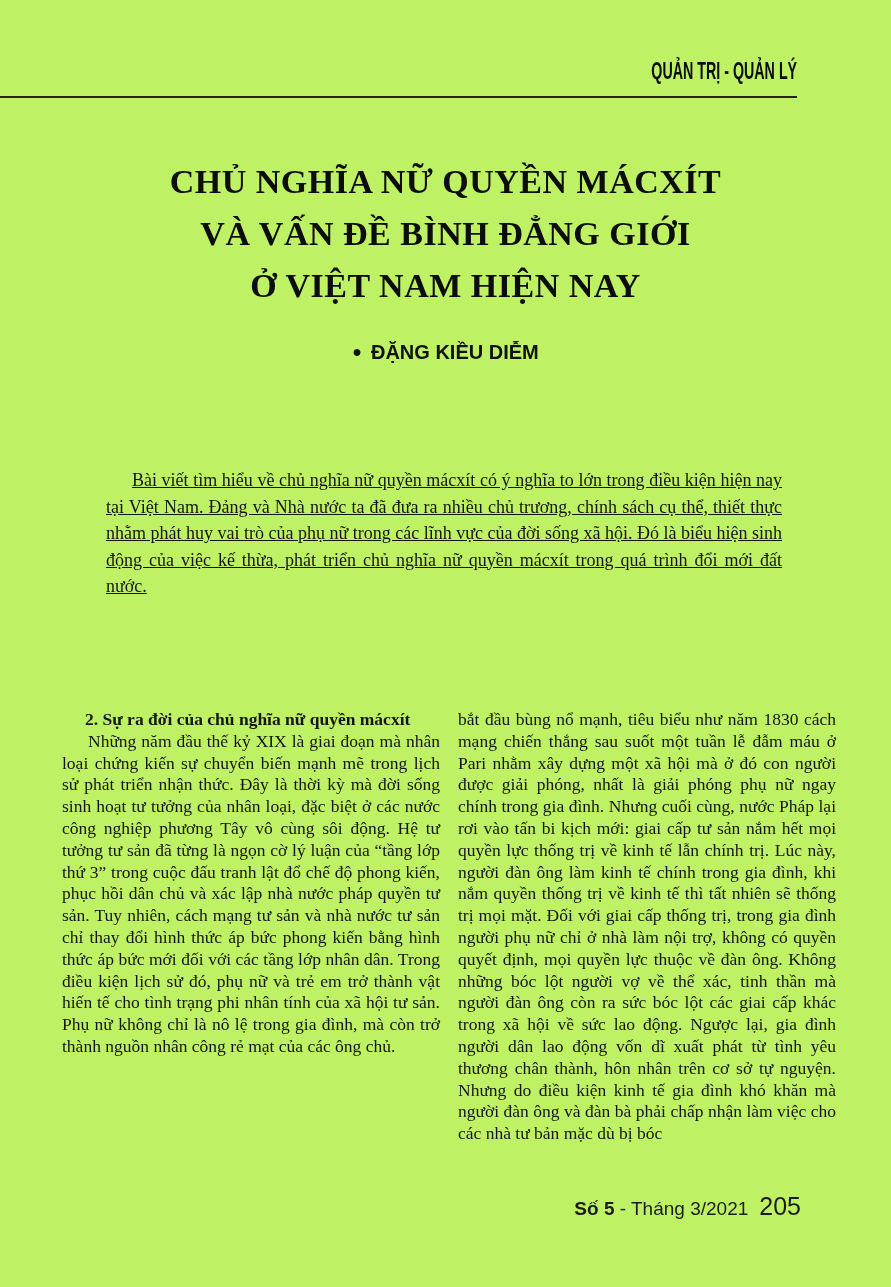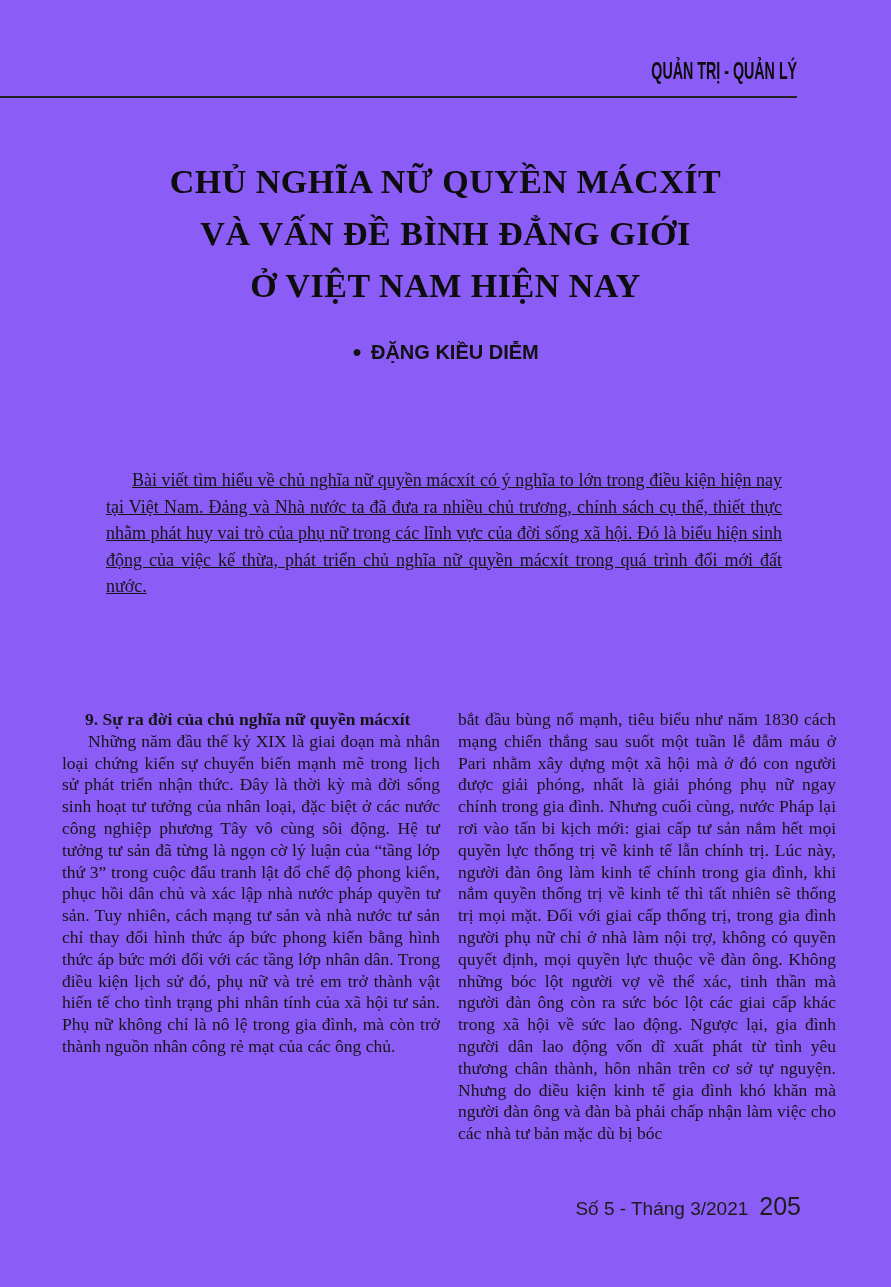--- a/index.html
+++ b/index.html
@@ -1,20 +1,20 @@
 <!DOCTYPE html>
 <html><head>
 <meta charset="utf-8">
 <style>
   html, body { margin: 0; padding: 0; background: #e8e8e8; }
   .page {
     position: relative;
     width: 891px; height: 1287px;
     margin: 0 auto;
-    background: #8b5cf6;
+    background: #bef264;
     color: #121212;
     font-family: "Liberation Serif", serif;
     overflow: hidden;
   }
 
   
   .running-head {
     position: absolute; top: 60px; right: 94px;
     font-family: "Liberation Sans", sans-serif;
     font-weight: bold; font-size: 23px; line-height: 23px;
@@ -74,21 +74,21 @@
   }
   .body-para { margin: 0; }
   .indent { text-indent: 26px; }
 
   
   .footer {
     position: absolute; top: 1192px; right: 90px;
     font-family: "Liberation Sans", sans-serif;
     font-size: 19px; color: #1c1c1c; white-space: nowrap;
   }
-  .issue { font-weight: normal; text-align: right; }
+  .issue { font-weight: bold; text-align: right; }
   .pagenum { font-size: 25px; margin-left: 11px; text-align: right; }
 </style>
 </head>
 <body>
 
 <div class="page">
 
   <div class="running-head">
     <span>QUẢN TRỊ - QUẢN LÝ</span>
   </div>
@@ -104,21 +104,21 @@
   <div class="author">
     <span class="bullet">●</span><span class="author-name">ĐẶNG KIỀU DIỄM</span>
   </div>
 
   <div class="abstract">
     <p class="abstract-text">Bài viết tìm hiểu về chủ nghĩa nữ quyền mácxít có ý nghĩa to lớn trong điều kiện hiện nay tại Việt Nam. Đảng và Nhà nước ta đã đưa ra nhiều chủ trương, chính sách cụ thể, thiết thực nhằm phát huy vai trò của phụ nữ trong các lĩnh vực của đời sống xã hội. Đó là biểu hiện sinh động của việc kế thừa, phát triển chủ nghĩa nữ quyền mácxít trong quá trình đổi mới đất nước.</p>
   </div>
 
   <div class="columns">
     <div class="col">
-      <h2 class="section-heading">9. Sự ra đời của chủ nghĩa nữ quyền mácxít</h2>
+      <h2 class="section-heading">2. Sự ra đời của chủ nghĩa nữ quyền mácxít</h2>
       <p class="body-para indent">Những năm đầu thế kỷ XIX là giai đoạn mà nhân loại chứng kiến sự chuyển biến mạnh mẽ trong lịch sử phát triển nhận thức. Đây là thời kỳ mà đời sống sinh hoạt tư tưởng của nhân loại, đặc biệt ở các nước công nghiệp phương Tây vô cùng sôi động. Hệ tư tưởng tư sản đã từng là ngọn cờ lý luận của “tầng lớp thứ 3” trong cuộc đấu tranh lật đổ chế độ phong kiến, phục hồi dân chủ và xác lập nhà nước pháp quyền tư sản. Tuy nhiên, cách mạng tư sản và nhà nước tư sản chỉ thay đổi hình thức áp bức phong kiến bằng hình thức áp bức mới đối với các tầng lớp nhân dân. Trong điều kiện lịch sử đó, phụ nữ và trẻ em trở thành vật hiến tế cho tình trạng phi nhân tính của xã hội tư sản. Phụ nữ không chỉ là nô lệ trong gia đình, mà còn trở thành nguồn nhân công rẻ mạt của các ông chủ.</p>
     </div>
     <div class="col">
       <p class="body-para">bắt đầu bùng nổ mạnh, tiêu biểu như năm 1830 cách mạng chiến thắng sau suốt một tuần lễ đẫm máu ở Pari nhằm xây dựng một xã hội mà ở đó con người được giải phóng, nhất là giải phóng phụ nữ ngay chính trong gia đình. Nhưng cuối cùng, nước Pháp lại rơi vào tấn bi kịch mới: giai cấp tư sản nắm hết mọi quyền lực thống trị về kinh tế lẫn chính trị. Lúc này, người đàn ông làm kinh tế chính trong gia đình, khi nắm quyền thống trị về kinh tế thì tất nhiên sẽ thống trị mọi mặt. Đối với giai cấp thống trị, trong gia đình người phụ nữ chỉ ở nhà làm nội trợ, không có quyền quyết định, mọi quyền lực thuộc về đàn ông. Không những bóc lột người vợ về thể xác, tinh thần mà người đàn ông còn ra sức bóc lột các giai cấp khác trong xã hội về sức lao động. Ngược lại, gia đình người dân lao động vốn dĩ xuất phát từ tình yêu thương chân thành, hôn nhân trên cơ sở tự nguyện. Nhưng do điều kiện kinh tế gia đình khó khăn mà người đàn ông và đàn bà phải chấp nhận làm việc cho các nhà tư bản mặc dù bị bóc</p>
     </div>
   </div>
 
   <div class="footer">
     <span class="issue">Số 5</span><span class="date"> - Tháng 3/2021</span><span class="pagenum">205</span>
   </div>

